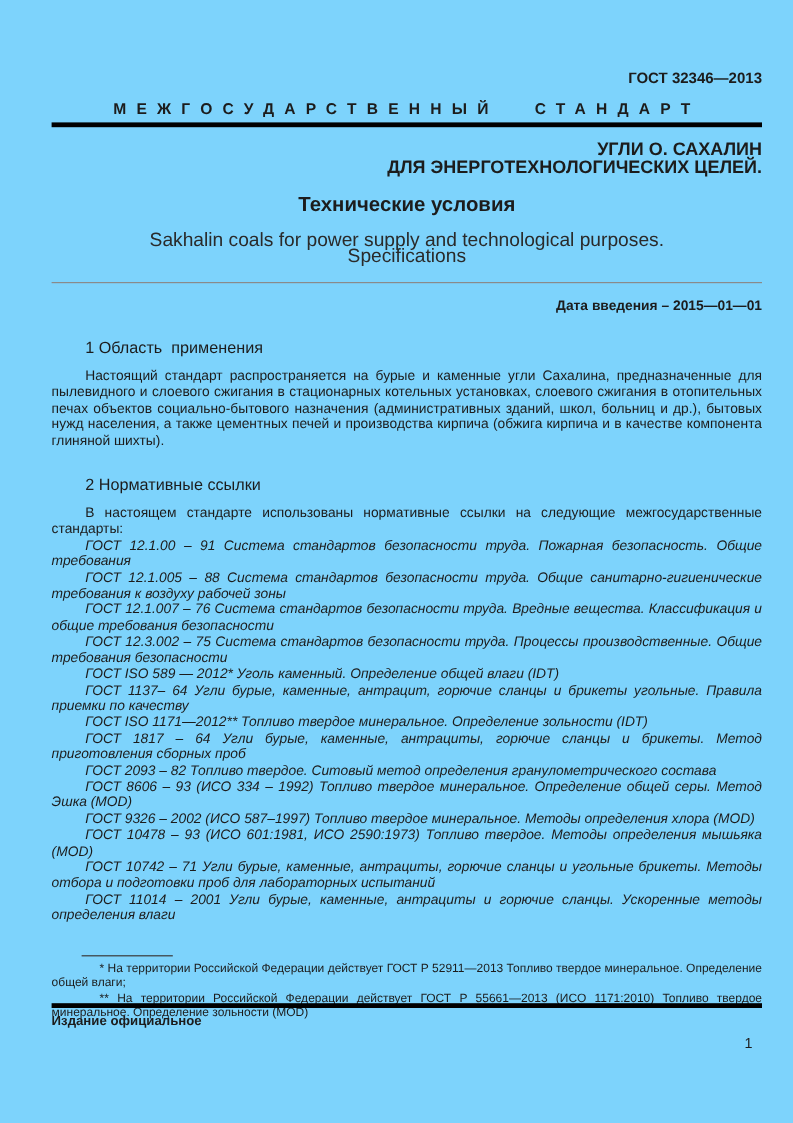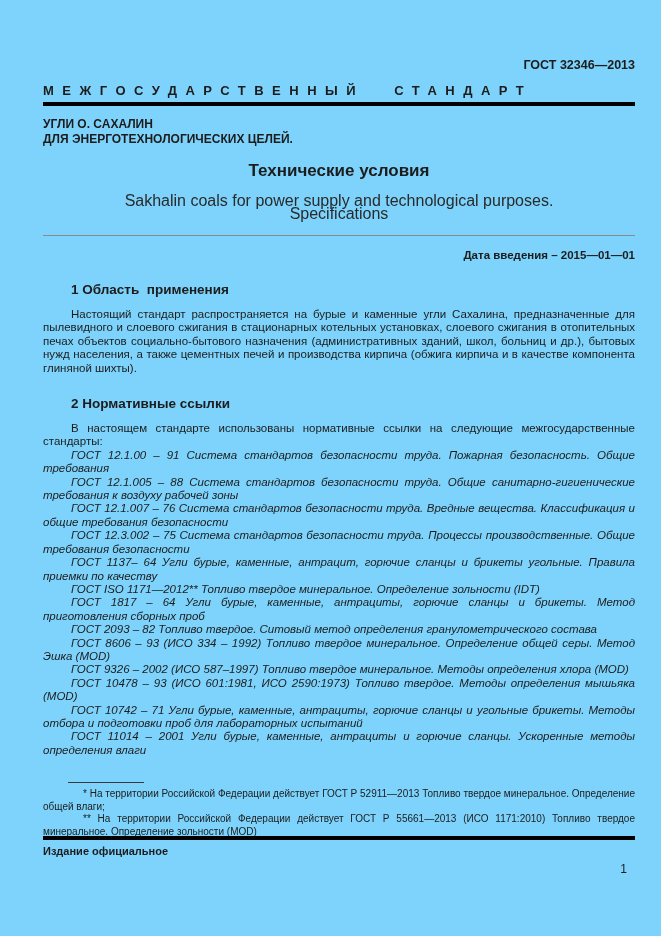--- a/index.html
+++ b/index.html
@@ -21,36 +21,37 @@
   }
   .doc-number {
     margin-top: 58px;
     text-align: right;
     font-weight: bold;
     font-size: 12.5px;
     white-space: pre-wrap;
   }
   .category-line {
     margin-top: 11px;
+    text-align: center;
     font-weight: bold;
     font-size: 13px;
     letter-spacing: 8.5px;
     word-spacing: 18px;
     white-space: nowrap;
   }
   .header-rule {
     height: 4px;
     background: #000;
     margin-top: 4px;
   }
   .title-block {
     margin-top: 11px;
-    text-align: left;
+    text-align: right;
     font-weight: bold;
-    font-size: 12px;
+    font-size: 15px;
     line-height: 15px;
   }
   .subtitle {
     margin-top: 14px;
     text-align: center;
     font-weight: bold;
     font-size: 17px;
   }
   .title-en {
     margin-top: 13px;
@@ -66,21 +67,21 @@
   }
   .effective-date {
     margin-top: 13px;
     text-align: right;
     font-weight: bold;
     font-size: 11.5px;
     white-space: pre-wrap;
   }
   .section-heading {
     margin: 21px 0 0 28px;
-    font-weight: bold;
+    font-weight: normal;
     font-size: 13.5px;
     white-space: pre-wrap;
   }
   .body-par {
     margin: 11px 0 0 0;
     font-size: 11.5px;
     line-height: 13.4px;
     text-align: justify;
     text-indent: 28px;
   }
@@ -163,20 +164,21 @@
     <p class="body-par">Настоящий стандарт распространяется на бурые и каменные угли Сахалина, предназначенные для пылевидного и слоевого сжигания в стационарных котельных  установках, слоевого сжигания в отопительных печах объектов социально-бытового назначения (административных зданий, школ, больниц и др.), бытовых нужд населения, а также  цементных печей и производства кирпича (обжига кирпича и в качестве  компонента глиняной шихты).</p>
 
     <div class="section-heading">2 Нормативные ссылки</div>
     <p class="body-par">В настоящем стандарте использованы нормативные ссылки на следующие  межгосударственные стандарты:</p>
 
     <div class="ref-list">
       <p>ГОСТ 12.1.00 – 91 Система стандартов безопасности труда. Пожарная  безопасность. Общие требования</p>
       <p>ГОСТ 12.1.005 – 88 Система стандартов безопасности труда. Общие санитарно-гигиенические требования к воздуху рабочей зоны</p>
       <p>ГОСТ 12.1.007 – 76 Система стандартов безопасности труда. Вредные  вещества. Классификация и общие требования безопасности</p>
       <p>ГОСТ 12.3.002 – 75 Система стандартов безопасности труда. Процессы производственные. Общие требования безопасности</p>
+      <p>ГОСТ ISO 589 — 2012* Уголь каменный. Определение общей влаги (IDT)</p>
       <p>ГОСТ 1137– 64 Угли бурые, каменные, антрацит, горючие сланцы и брикеты угольные. Правила приемки по качеству</p>
       <p>ГОСТ ISO 1171—2012** Топливо твердое минеральное. Определение зольности (IDT)</p>
       <p>ГОСТ 1817 – 64 Угли бурые, каменные, антрациты, горючие сланцы и  брикеты. Метод приготовления сборных проб</p>
       <p>ГОСТ 2093 – 82 Топливо твердое. Ситовый метод определения гранулометрического состава</p>
       <p>ГОСТ 8606 – 93 (ИСО 334 – 1992) Топливо твердое минеральное. Определение общей серы. Метод Эшка (MOD)</p>
       <p>ГОСТ 9326 – 2002 (ИСО 587–1997) Топливо твердое минеральное. Методы определения хлора (MOD)</p>
       <p>ГОСТ 10478 – 93 (ИСО 601:1981, ИСО 2590:1973) Топливо твердое. Методы определения мышьяка (MOD)</p>
       <p>ГОСТ 10742 – 71 Угли бурые, каменные, антрациты, горючие сланцы и угольные брикеты. Методы отбора и подготовки проб для лабораторных  испытаний</p>
       <p>ГОСТ 11014 – 2001 Угли бурые, каменные, антрациты и горючие сланцы. Ускоренные методы определения влаги</p>
     </div>

